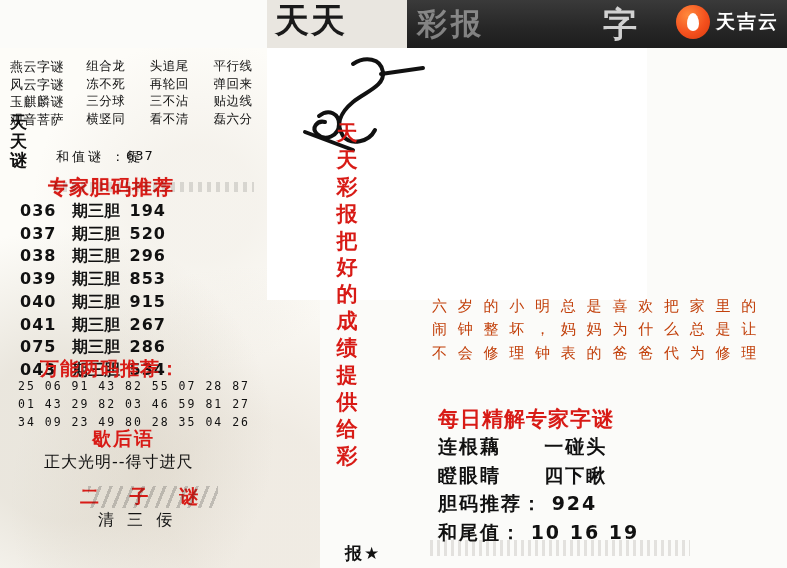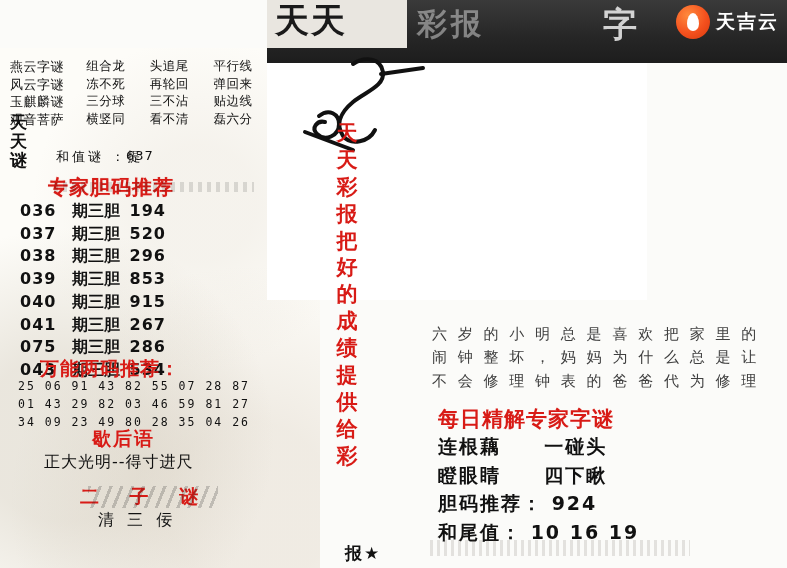--- a/index.html
+++ b/index.html
@@ -178,21 +178,21 @@
     font-size: 16px;
     color: #111;
     letter-spacing: 4px;
   }
 
   
   .top-banner {
     position: absolute;
     left: 267px; top: 0;
     width: 520px;
-    height: 63px;
+    height: 48px;
     background: linear-gradient(180deg, #3a3a3a 0%, #262626 60%, #1d1d1d 100%);
     overflow: hidden;
   }
   .top-banner .bl {
     position: absolute;
     left: 0; top: 0;
     width: 140px; height: 48px;
     background: #e9e6e0;
   }
   .top-banner .tt-big {
@@ -275,24 +275,23 @@
     text-align: center;
   }
   .vert-red .ch { display: block; }
 
   
   .right-para {
     position: absolute;
     left: 432px; top: 295px;
     width: 350px;
     font-size: 15px;
-    color: #404040;
+    color: #c2410c;
     line-height: 1.55;
     letter-spacing: 3px;
-    margin-top: 28px;
   }
 
   
   .daily-title {
     position: absolute;
     left: 438px; top: 405px;
     font-size: 21px;
     font-weight: bold;
     color: #d81b16;
     letter-spacing: 1px;

